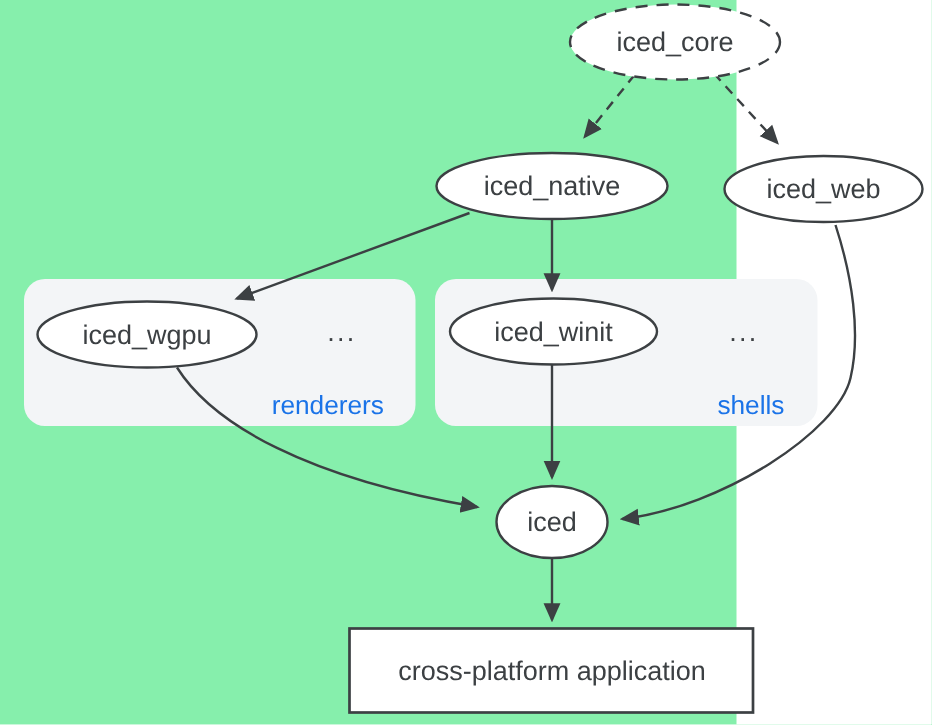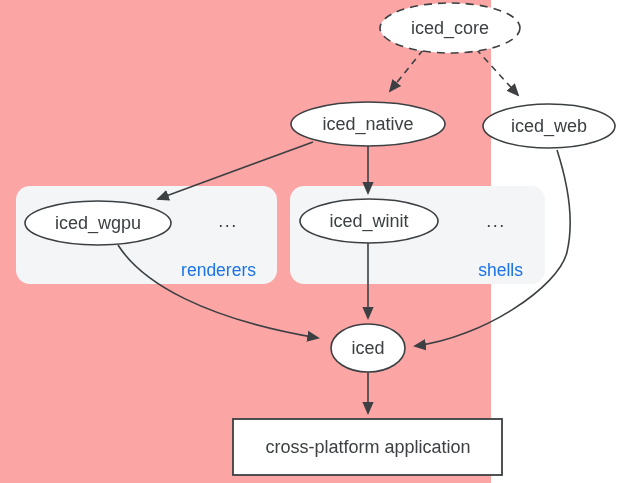--- a/index.html
+++ b/index.html
@@ -7,21 +7,21 @@
     padding: 0;
     background: #ffffff;
     width: 621px;
     height: 483px;
     overflow: hidden;
   }
   .canvas-wrap {
     position: relative;
     width: 491px;
     height: 483px;
-    background: #fca5a5;
+    background: #86efac;
   }
   svg {
     display: block;
   }
   svg text {
     font-family: "Liberation Sans", sans-serif;
     font-size: 18px;
     fill: #3c4043;
   }
   .node-shape {

